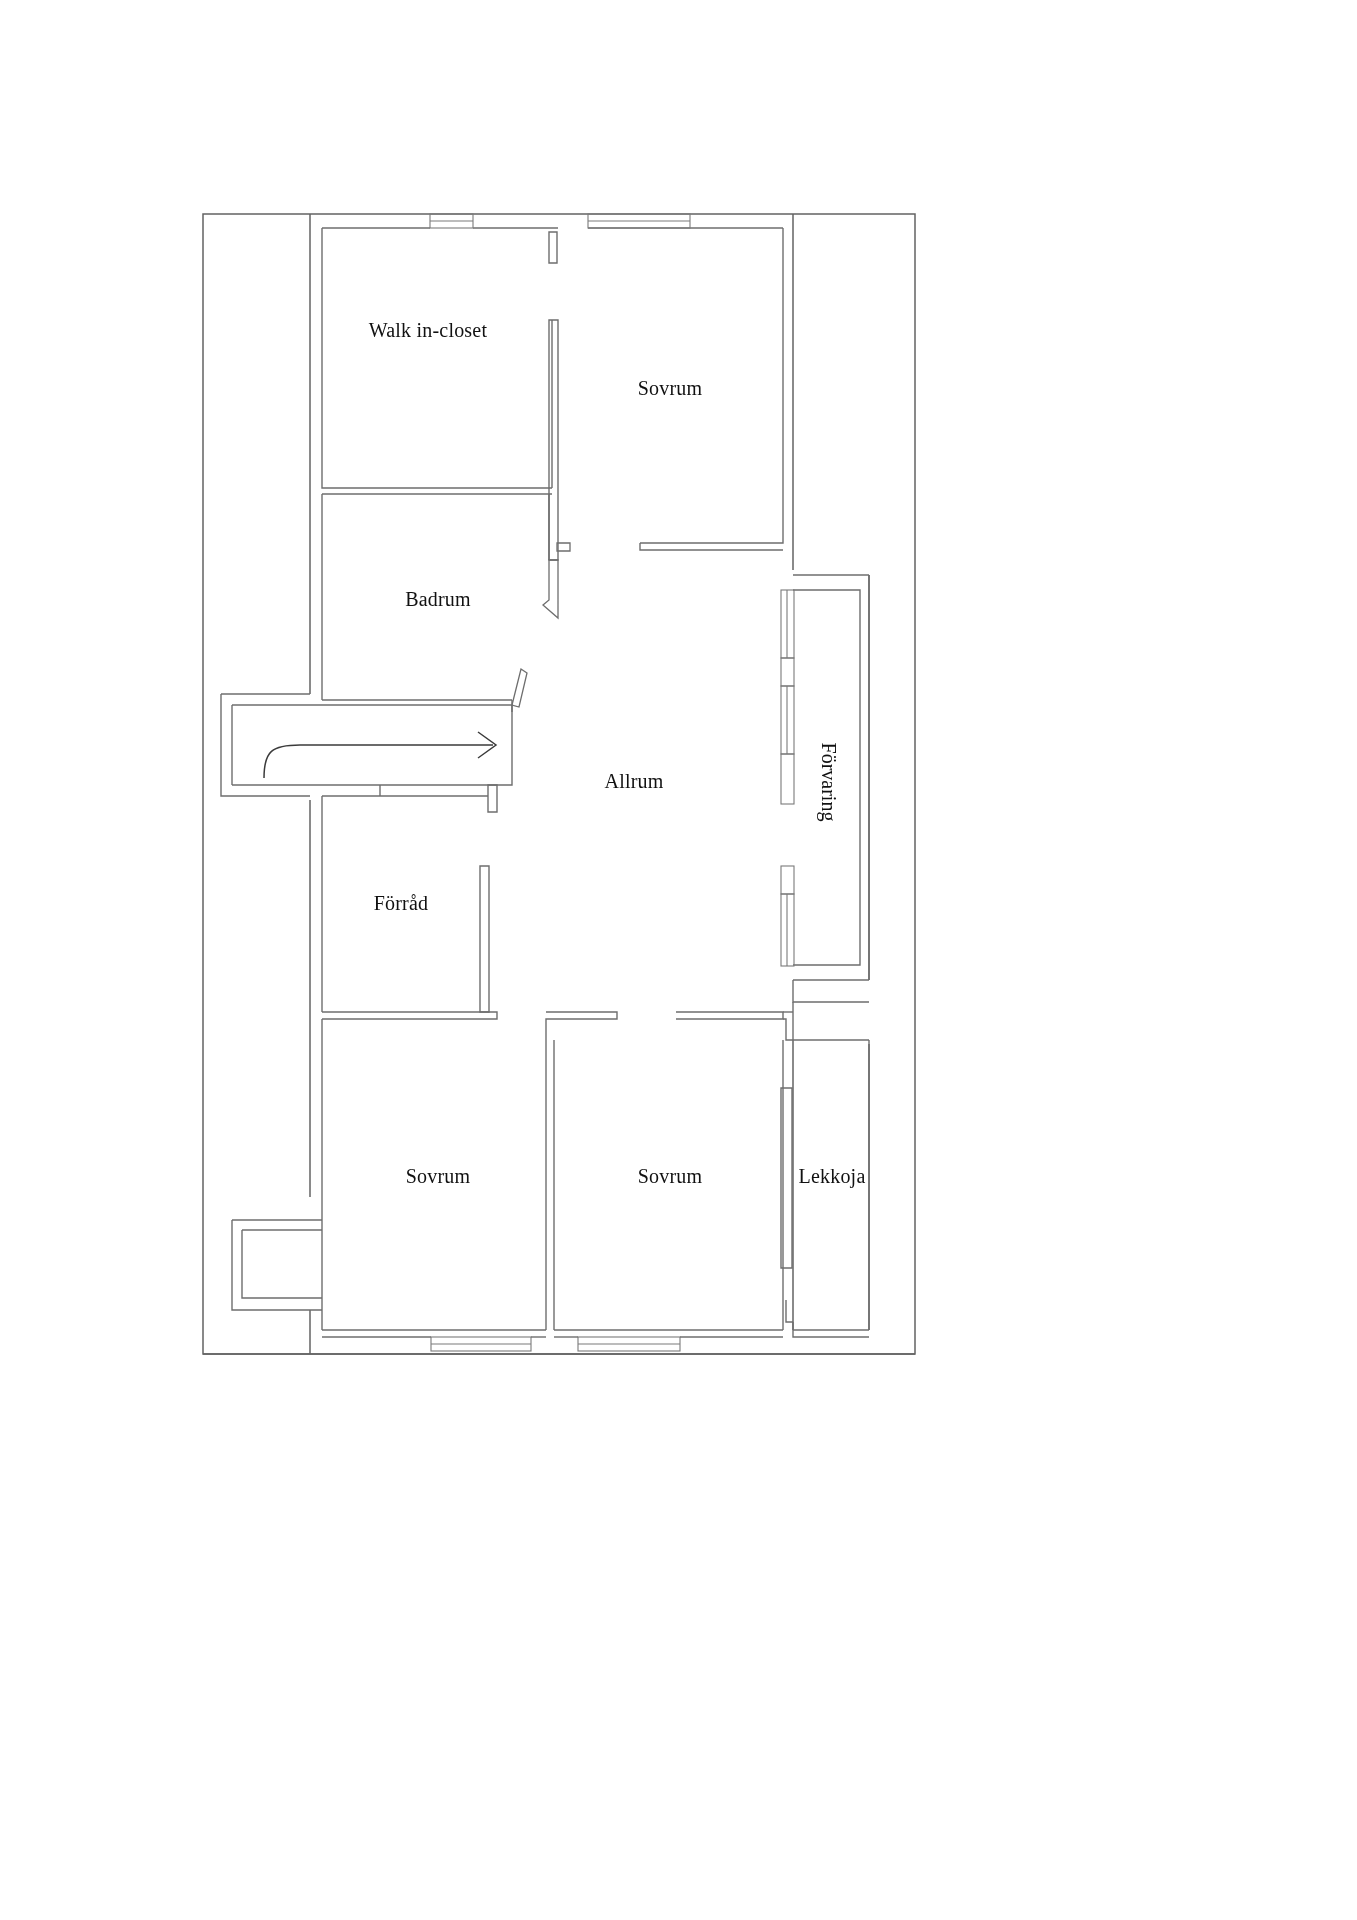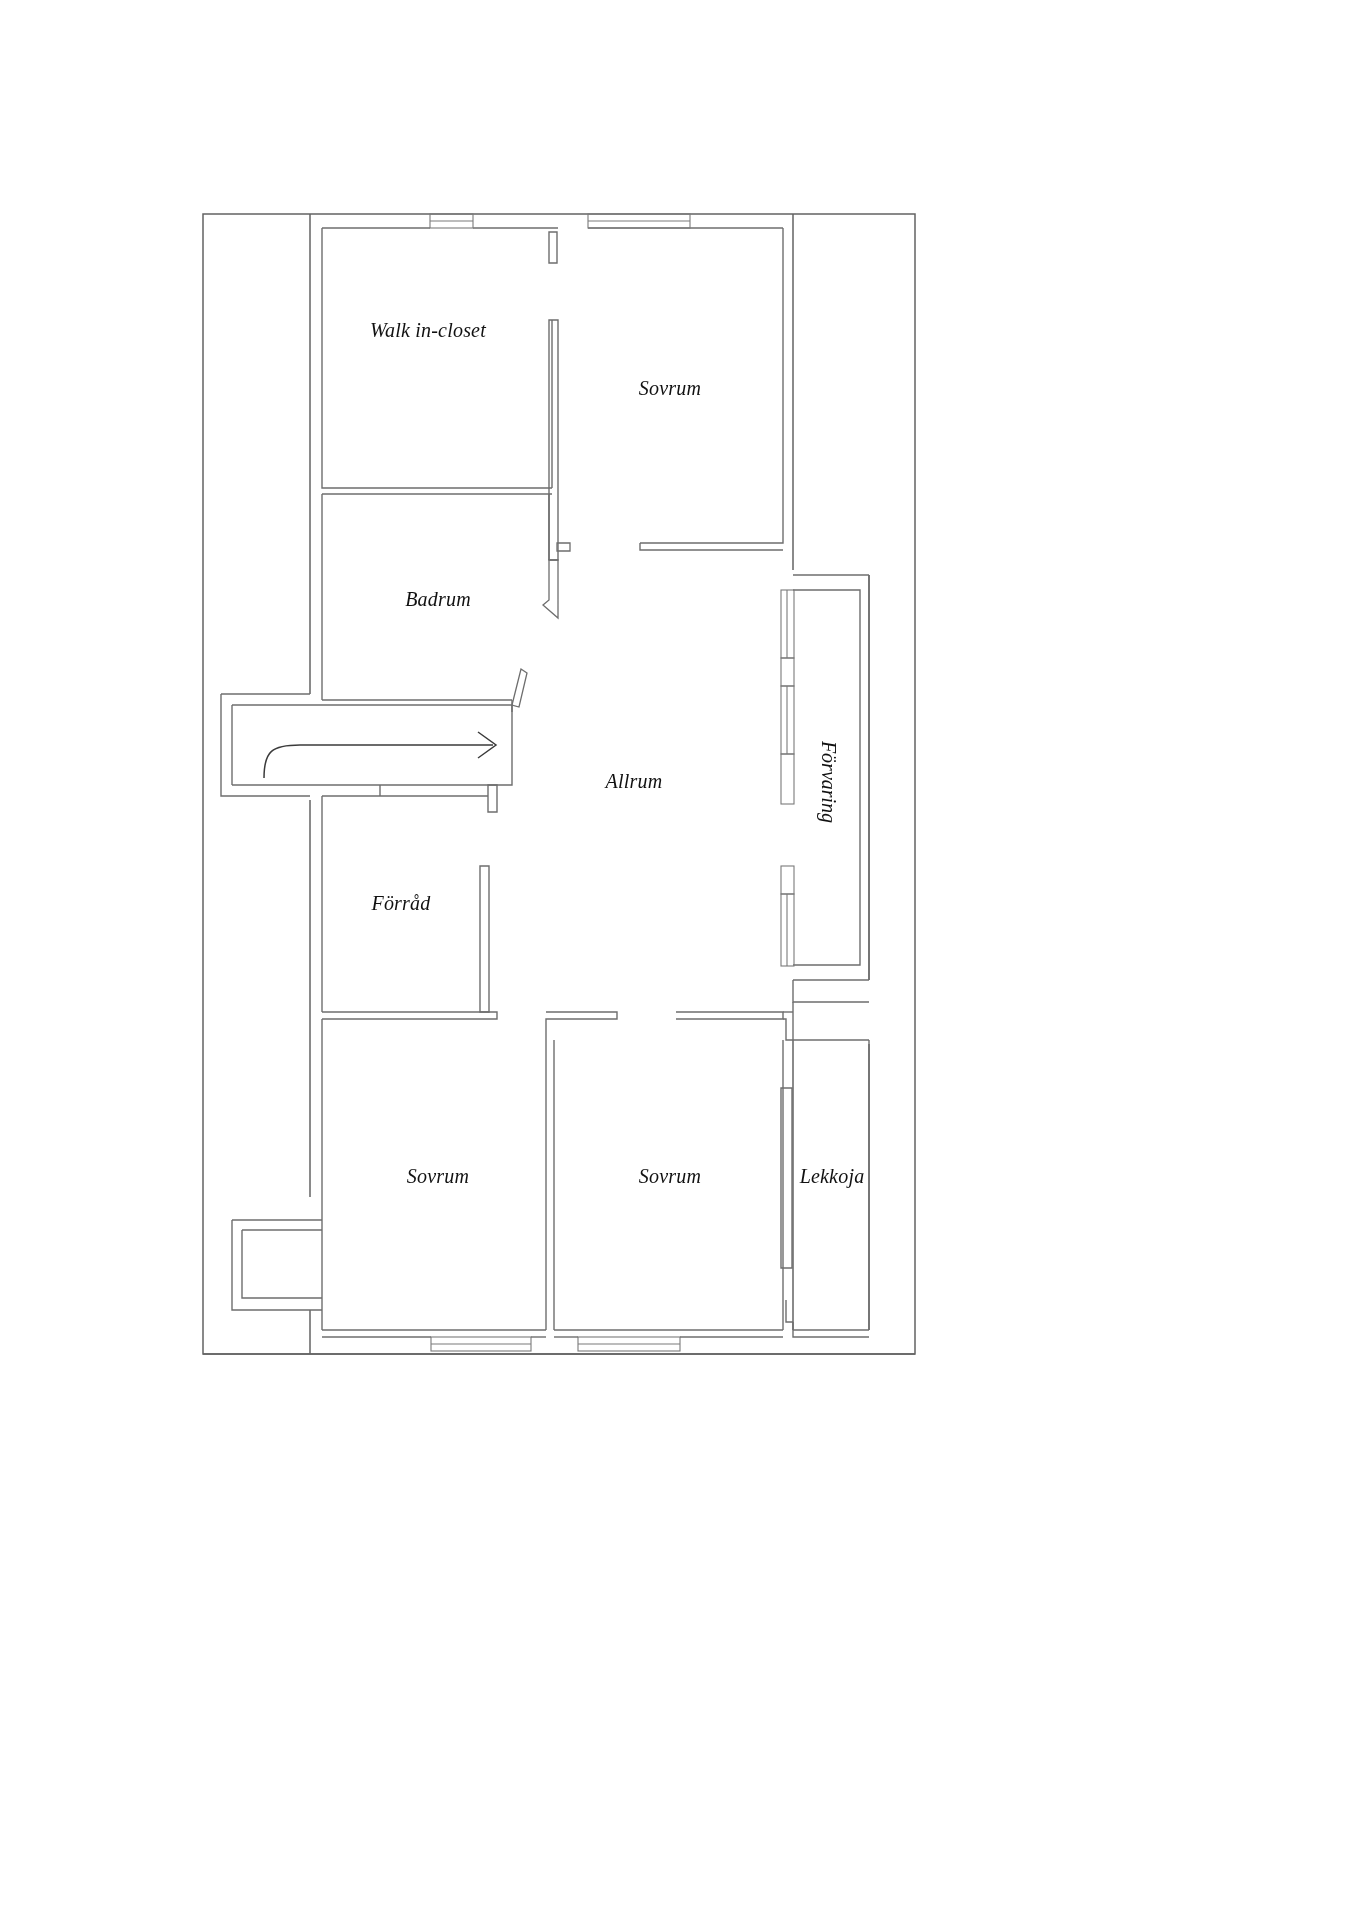--- a/index.html
+++ b/index.html
@@ -13,21 +13,20 @@
     height: 1920px;
     position: relative;
     font-family: "Liberation Serif", serif;
     overflow: hidden;
   }
   #plan-root {
     position: absolute;
     left: 0; top: 0;
     width: 1357px;
     height: 1920px;
-    font-style: italic;
   }
   svg#floorplan {
     display: block;
     width: 1357px;
     height: 1920px;
   }
   .wall {
     fill: none;
     stroke: #6e6e6e;
     stroke-width: 1.4;

